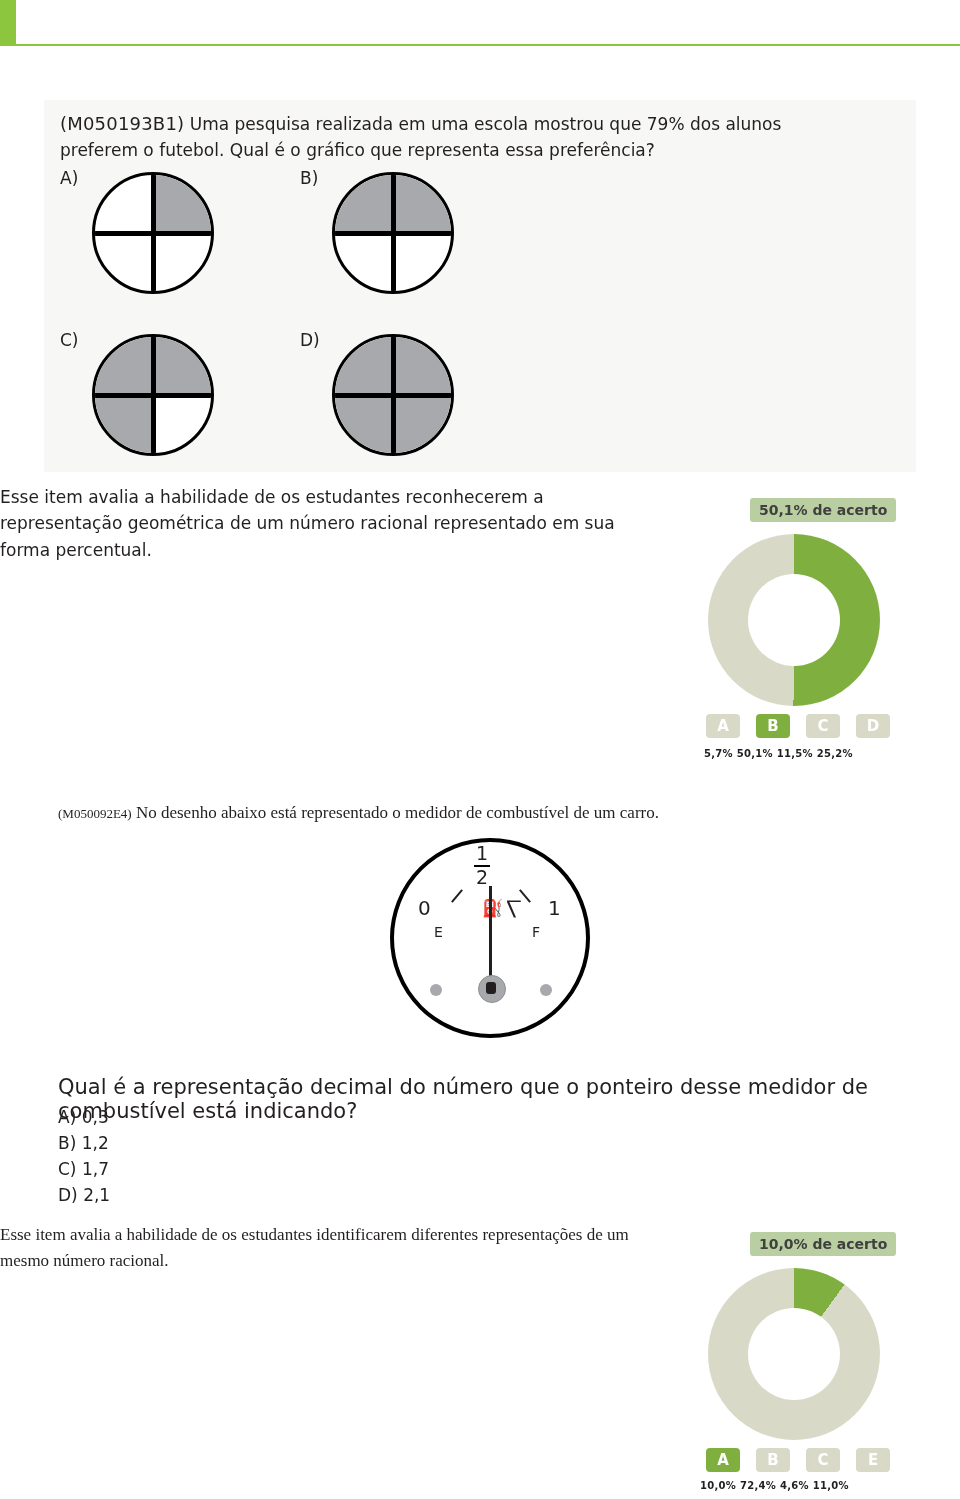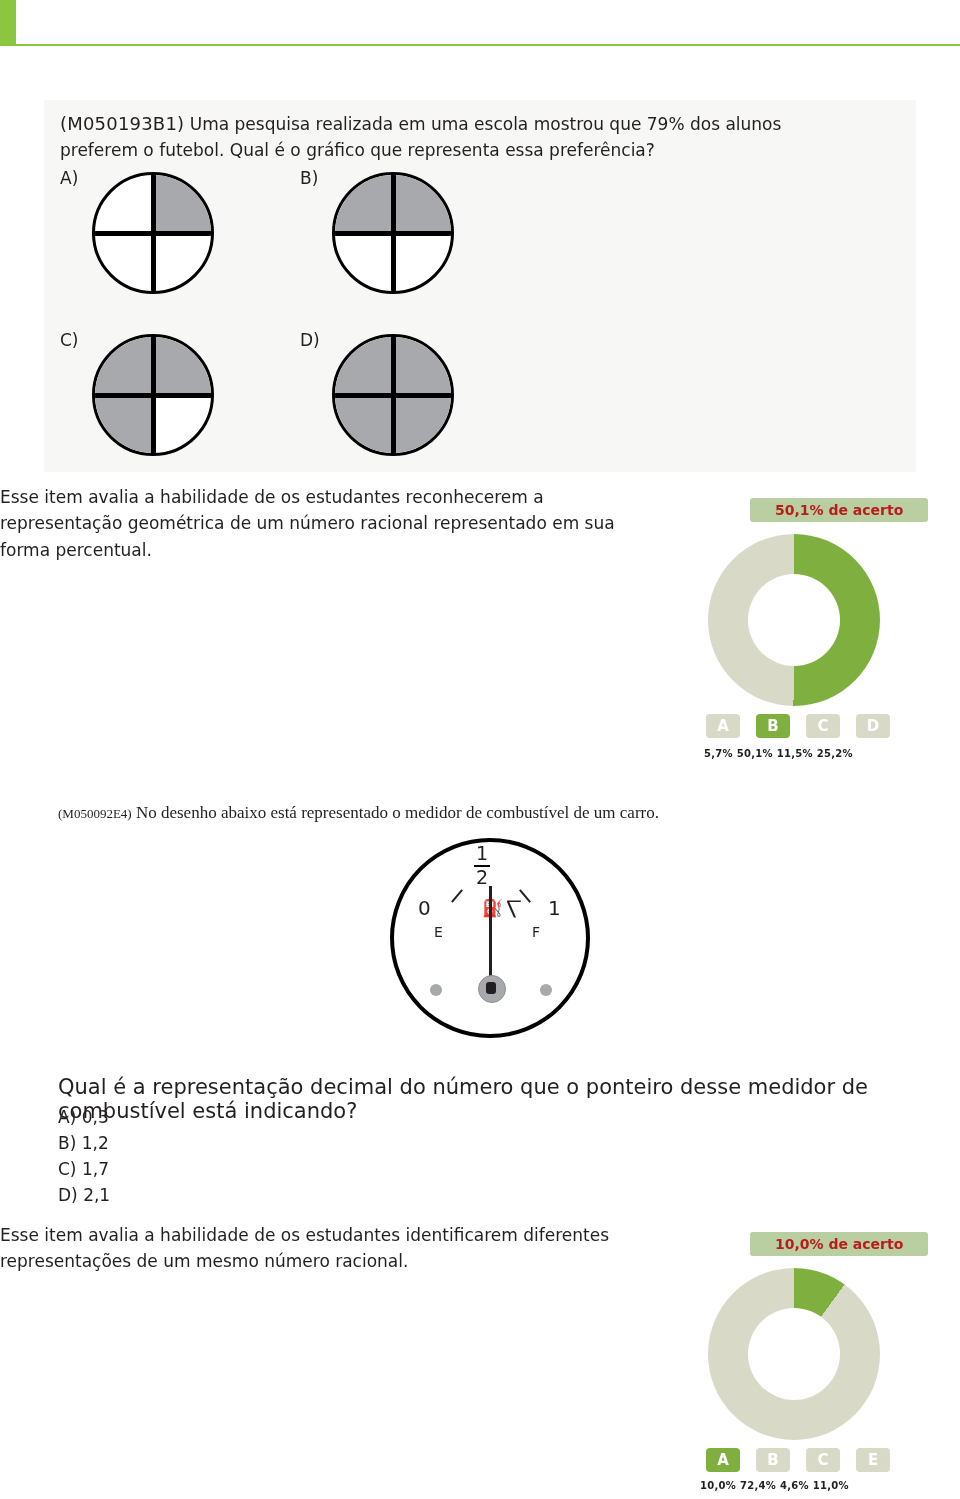--- a/index.html
+++ b/index.html
@@ -24,24 +24,24 @@
 
   .pie{position:absolute;width:122px;height:122px;border-radius:50%;border:3px solid #000;box-sizing:border-box;background:#fff;overflow:hidden;}
   .quad{position:absolute;width:50%;height:50%;}
   .q-tl{left:0;top:0;} .q-tr{right:0;top:0;} .q-bl{left:0;bottom:0;} .q-br{right:0;bottom:0;}
   .gray{background:#a7a9ac;}
   .cross-v{position:absolute;left:50%;top:0;width:5px;height:100%;margin-left:-2.5px;background:#000;}
   .cross-h{position:absolute;top:50%;left:0;height:5px;width:100%;margin-top:-2.5px;background:#000;}
 
   
   .comment1{position:absolute;left:0px;top:484px;width:620px;font-size:17px;line-height:1.55;color:#231f20;}
-  .comment2{position:absolute;left:0px;top:1222px;width:660px;font-size:17px;line-height:1.55;color:#231f20;}
+  .comment2{position:absolute;left:0px;top:1222px;width:660px;font-size:17px;line-height:1.55;color:#231f20;font-family:Liberation Serif, serif;}
 
   
-  .statbadge{position:absolute;background:#b9cfa2;color:#b91c1c;font-size:14px;font-weight:bold;padding:4px 25px;border-radius:3px;}
+  .statbadge{position:absolute;background:#b9cfa2;color:#404040;font-size:14px;font-weight:bold;padding:4px 9px;border-radius:3px;}
   .donut{position:absolute;border-radius:50%;}
   .donut .hole{position:absolute;left:50%;top:50%;transform:translate(-50%,-50%);border-radius:50%;background:#ffffff;}
 
   .letters{position:absolute;display:flex;gap:16px;}
   .letterbox{width:34px;height:24px;border-radius:4px;background:#d9d9c8;color:#ffffff;font-size:15px;font-weight:bold;display:flex;align-items:center;justify-content:center;}
   .letterbox.hi{background:#7fb03f;}
   .pcts{position:absolute;font-size:10px;color:#231f20;letter-spacing:.3px;font-weight:bold;}
 
   
   .q2-text{position:absolute;left:58px;top:800px;width:820px;font-size:17px;line-height:1.5;font-family:Liberation Serif, serif;}

